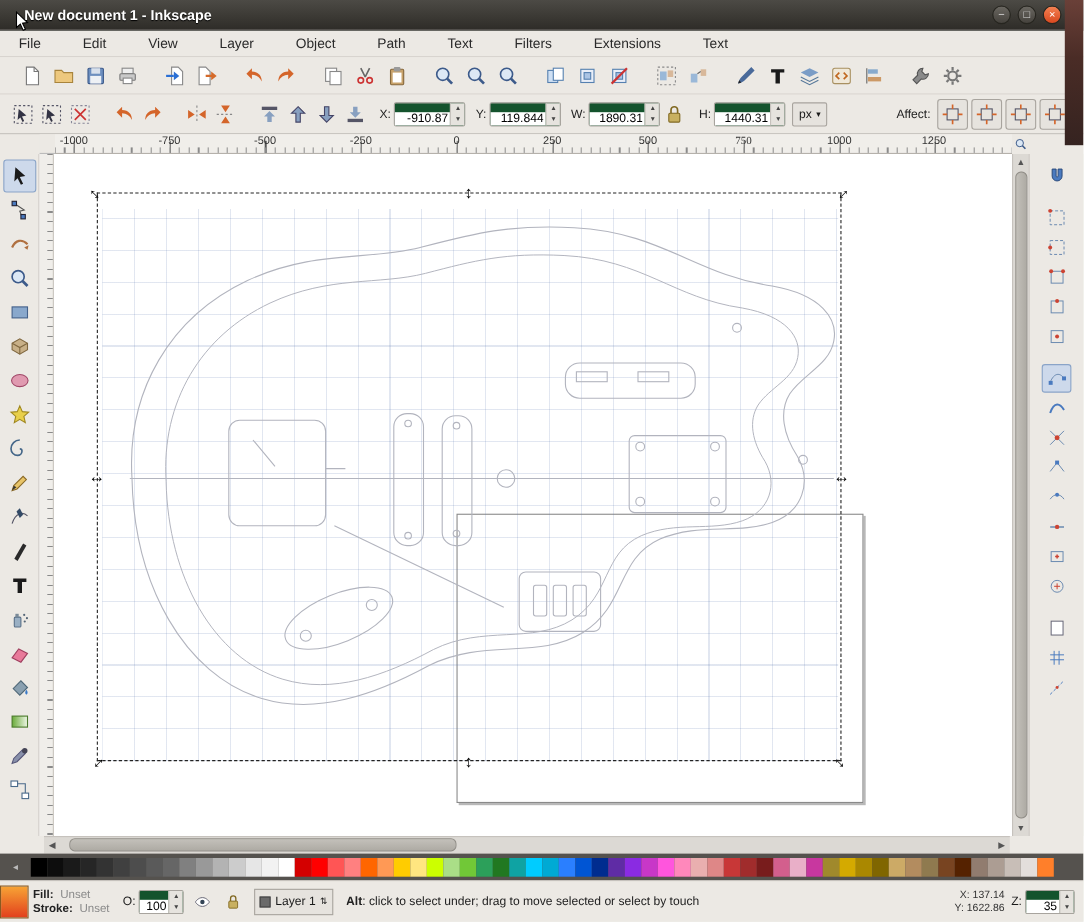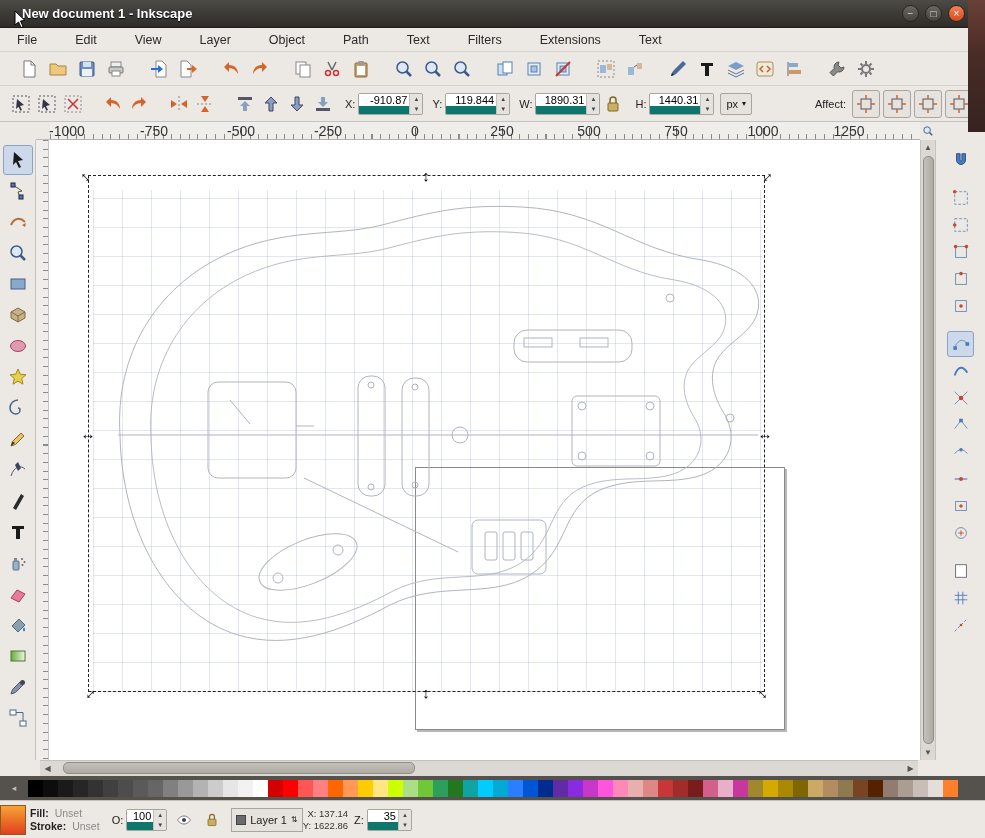--- a/index.html
+++ b/index.html
@@ -31,37 +31,37 @@
     border-bottom:1px solid #d6d2cc;display:flex;align-items:center;padding-left:14px}
   .bar-btn{width:29px;height:29px;display:flex;align-items:center;justify-content:center;border-radius:3px}
   .gap{margin-left:14px}
 
   
   #controlbar{position:absolute;left:0;top:86px;width:985px;height:36px;background:#ece9e4;
     border-bottom:1px solid #c6c2bd;display:flex;align-items:center;padding:0 8px}
   #controlbar .grp{display:flex;align-items:center}
   .sm-btn{width:26px;height:26px;display:flex;align-items:center;justify-content:center;border-radius:3px}
   .clabel{font-size:11px;color:#222;margin:0 3px 0 9px}
-  .spin{display:inline-flex;align-items:flex-start;height:22px;border:1px solid #a8a49e;background:#0f766e;border-radius:2px}
+  .spin{display:inline-flex;align-items:flex-end;height:22px;border:1px solid #a8a49e;background:#14532d;border-radius:2px}
   .spin input{width:50px;border:0;outline:0;font:11px "Liberation Sans",sans-serif;text-align:right;padding:0 2px}
   .spin .arr{display:flex;flex-direction:column;width:13px;border-left:1px solid #c6c2bd;background:#e6e3de}
   .spin .arr span{flex:1;font-size:6px;line-height:10px;text-align:center;color:#444}
   .unitsel{display:inline-flex;align-items:center;height:22px;border:1px solid #a8a49e;background:#e6e3de;
     padding:0 5px;font-size:11px;border-radius:2px;gap:4px;margin-left:6px}
   .affect-btn{width:28px;height:28px;border:1px solid #a8a49e;background:#e6e3de;border-radius:3px;
     display:flex;align-items:center;justify-content:center;margin-left:3px}
 
   
   #ruler-corner{position:absolute;left:36px;top:122px;width:14px;height:18px;background:#ece9e4;border-bottom:1px solid #bbb}
   #hruler{position:absolute;left:50px;top:122px;width:870px;height:18px;background:#f0eeea;border-bottom:1px solid #b5b1ab}
   #hruler .ticks{position:absolute;bottom:0;left:0;right:0;height:5px;
     background:repeating-linear-gradient(90deg,#8a8a8a 0 1px,transparent 1px 8.7px);background-position-x:17px}
   #hruler .ticks-major{position:absolute;bottom:0;left:0;right:0;height:11px;
     background:repeating-linear-gradient(90deg,#555 0 1px,transparent 1px 87px);background-position-x:17px}
-  .rlabel{position:absolute;top:1px;transform:translateX(-50%);font-size:14px;color:#333}
+  .rlabel{position:absolute;top:1px;transform:translateX(-50%);font-size:10px;color:#333}
   #quickzoom{position:absolute;left:920px;top:122px;width:15px;height:18px;display:flex;align-items:center;justify-content:center;background:#ece9e4}
   #quickzoom .ic{width:12px;height:12px}
 
   
   #toolbox{position:absolute;left:0;top:140px;width:36px;height:620px;background:#ece9e4;
     border-right:1px solid #c6c2bd;padding-top:4px}
   .tool-btn{width:30px;height:30px;margin:1px auto;display:flex;align-items:center;justify-content:center;border-radius:3px}
   .tool-btn.active,.snap-btn.active{background:#cdd9eb;border:1px solid #8aa4c8}
 
   
@@ -792,21 +792,21 @@
   <div class="ticks"></div>
   <div>
 
   <span class="rlabel" style="left: 17px;">-1000</span>
       <span class="rlabel" style="left: 104px;">-750</span>
       <span class="rlabel" style="left: 191px;">-500</span>
       <span class="rlabel" style="left: 278px;">-250</span>
       <span class="rlabel" style="left: 365px;">0</span>
       <span class="rlabel" style="left: 452px;">250</span>
       <span class="rlabel" style="left: 539px;">500</span>
-      <span class="rlabel" style="left: 626px;">750</span>
+      <span class="rlabel" style="left: 626px; font-family: Liberation Serif, serif;">750</span>
       <span class="rlabel" style="left: 713px;">1000</span>
       <span class="rlabel" style="left: 799px;">1250</span>
     </div>
 </div>
 <div id="quickzoom">
     <span>
       <svg class="ic" viewBox="0 0 20 20">
         <use href="#i-zoom"></use>
       </svg>
     </span>
@@ -1233,20 +1233,21 @@
         <svg class="ic" viewBox="0 0 20 20">
           <use href="#i-lock"></use>
         </svg>
       </span>
     </button>
   <div id="layer-sel">
     <span class="sq"></span>
     <span>Layer 1</span>
     <span style="font-size:8px">⇅</span>
   </div>
+  <div id="message"><b>Alt</b><span>: click to select under; drag to move selected or select by touch</span></div>
   <div id="coords">
     <div><span>X:</span> <span>137.14</span></div>
     <div><span>Y:</span> <span>1622.86</span></div>
   </div>
   <div id="zoomctl">
     <span>Z:</span>
     <span class="spin">
         <input value="35" style="">
         <span class="arr">
           <span>▲</span>

